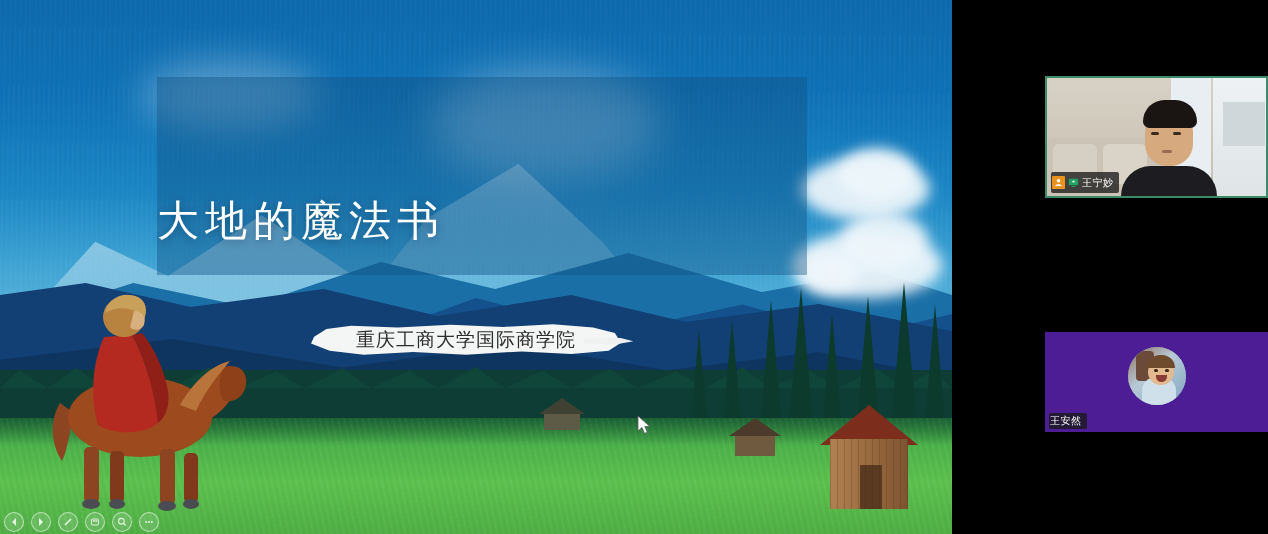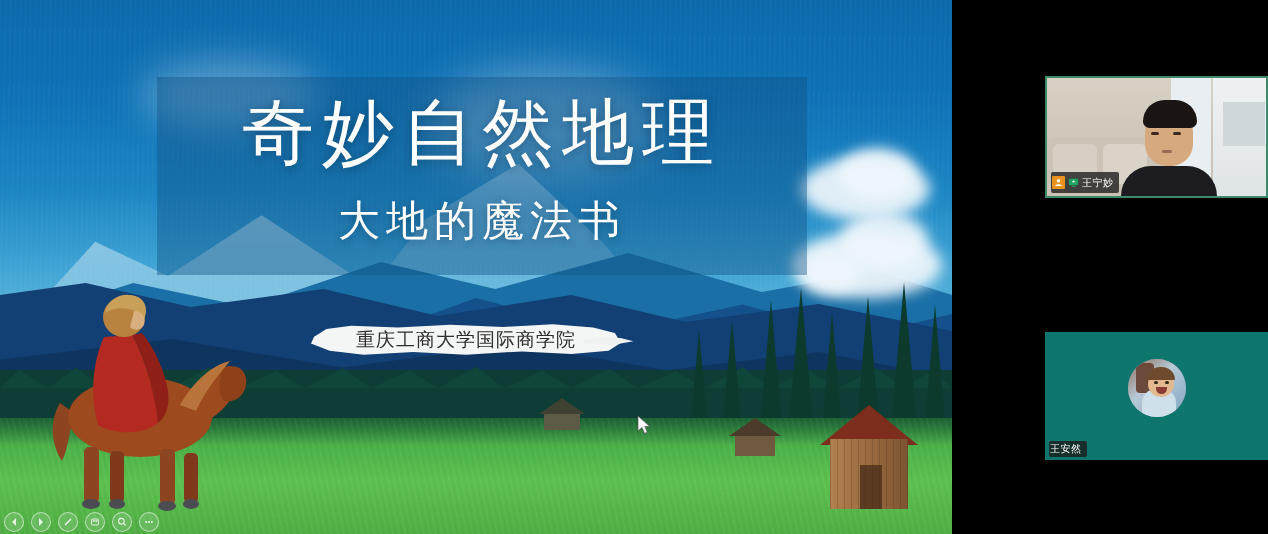--- a/index.html
+++ b/index.html
@@ -59,21 +59,21 @@
       background:repeating-linear-gradient(78deg,rgba(255,255,255,.25) 0px,rgba(255,255,255,0) 2px,rgba(0,0,0,.10) 3px,rgba(0,0,0,0) 6px);}
   .grass-shadow{position:absolute;left:0;top:418px;width:100%;height:28px;
       background:linear-gradient(180deg,rgba(12,60,45,.55),rgba(12,60,45,0));}
 
   
   .title-plate{position:absolute;left:157px;top:77px;width:650px;height:198px;
       background:rgba(17,84,134,.42);}
   .title-main{position:absolute;left:157px;top:96px;width:650px;text-align:center;
       color:#fff;font-size:72px;line-height:1;letter-spacing:8px;font-weight:400;
       text-shadow:0 2px 10px rgba(0,40,70,.45);}
-  .title-sub{position:absolute;left:157px;top:200px;width:650px;text-align:center;
+  .title-sub{position:absolute;left:157px;top:200px;width:650px;
       color:#fff;font-size:42px;line-height:1;letter-spacing:6px;font-weight:400;
       text-shadow:0 2px 8px rgba(0,40,70,.45);}
 
   
   .banner{position:absolute;left:311px;top:323px;width:310px;height:33px;}
   .banner-stroke{position:absolute;left:0;top:0;width:100%;height:100%;background:#f4f6f5;
       clip-path:polygon(1% 42%,5% 18%,13% 8%,28% 14%,45% 5%,62% 12%,78% 4%,91% 14%,98% 30%,100% 60%,96% 84%,84% 94%,68% 86%,50% 96%,33% 88%,17% 96%,6% 84%,0 62%);
       box-shadow:0 1px 4px rgba(0,0,0,.18);}
   .banner-tail{position:absolute;left:88%;top:44%;width:16%;height:22%;background:#eef1f0;
       clip-path:polygon(0 20%,70% 0,100% 50%,60% 100%,0 80%);}
@@ -94,21 +94,21 @@
   
   .toolbar{position:absolute;left:4px;top:512px;display:flex;gap:7px;align-items:center;}
   .tbtn{width:18px;height:18px;border-radius:50%;border:1px solid rgba(255,255,255,.55);
         background:rgba(255,255,255,.13);display:flex;align-items:center;justify-content:center;}
 
   
   .panel{position:absolute;left:952px;top:0;width:316px;height:534px;background:#000;}
   .tile{position:absolute;left:93px;width:223px;overflow:hidden;background:#14532d;}
   .tile-1{top:76px;height:122px;border:2px solid #3d8a6b;box-sizing:border-box;}
   .tile-2{top:200px;height:130px;background:#1c1c1c;}
-  .tile-3{top:332px;height:128px;background:#0f766e;}
+  .tile-3{top:332px;height:100px;background:#4c1d95;}
 
   .namechip{position:absolute;left:4px;bottom:3px;display:flex;align-items:center;gap:3px;
       background:rgba(25,25,25,.78);padding:1px 5px 1px 1px;border-radius:2px;}
   .namechip .nm{color:#fff;font-size:10px;letter-spacing:.5px;}
   .host-badge{width:13px;height:13px;background:#e8921f;display:flex;align-items:center;
       justify-content:center;border-radius:1px;}
   .ico{width:12px;height:12px;display:block;}
 
   .avatar{position:absolute;left:50%;top:44%;transform:translate(-50%,-50%);
       width:58px;height:58px;border-radius:50%;overflow:hidden;background:#7c8fa3;}
@@ -202,21 +202,20 @@
         <path d="M56 52 C44 78 42 112 50 140 C66 150 96 150 110 138 C106 104 96 70 84 50 Z" fill="#b42a20"></path>
         <path d="M84 50 C96 70 106 104 110 138 C118 132 122 120 120 106 C116 82 104 60 94 48 Z" fill="#8f1f17"></path>
 
         <ellipse cx="76" cy="32" rx="21" ry="20" fill="#b8823f"></ellipse>
         <path d="M57 28 C60 12 76 6 90 12 C98 16 100 26 96 34 C88 22 70 20 57 28 Z" fill="#c9a05a"></path>
         <path d="M86 26 C94 26 98 32 96 40 C92 46 86 46 82 42 Z" fill="#d8b07f"></path>
       </svg>
     </div>
 
     <div class="title-plate"></div>
-    <div class="title-main">奇妙自然地理</div>
     <div class="title-sub">大地的魔法书</div>
 
     <div class="banner">
       <div class="banner-stroke"></div>
       <div class="banner-tail"></div>
       <div class="banner-text">重庆工商大学国际商学院</div>
     </div>
 
     <div class="cursor">
       <svg width="14" height="20" viewBox="0 0 14 20">

